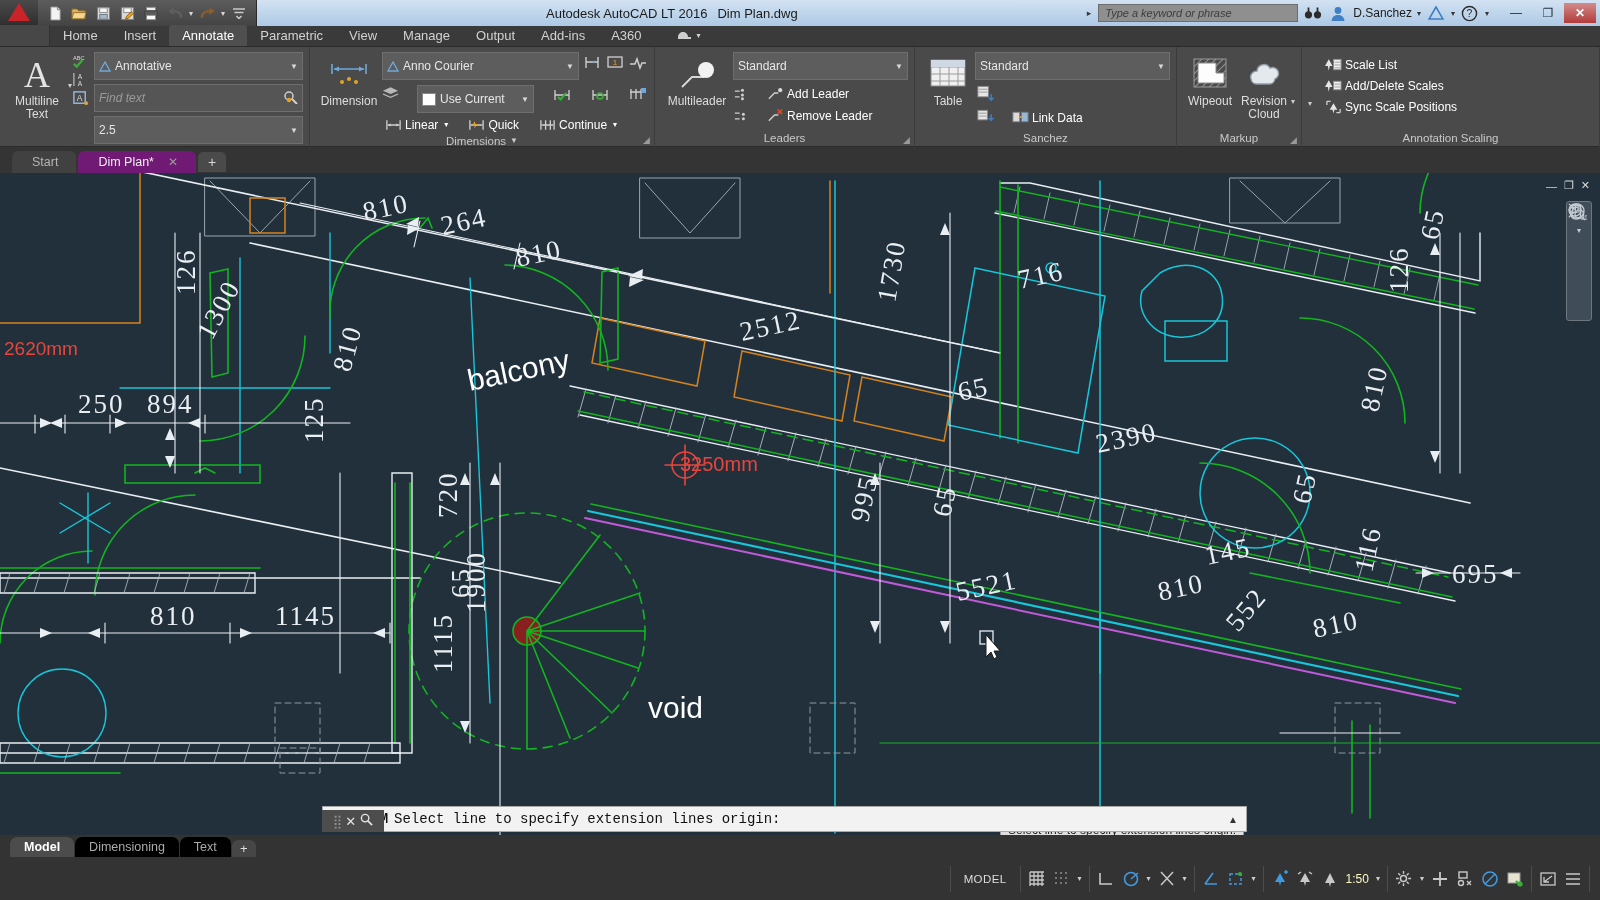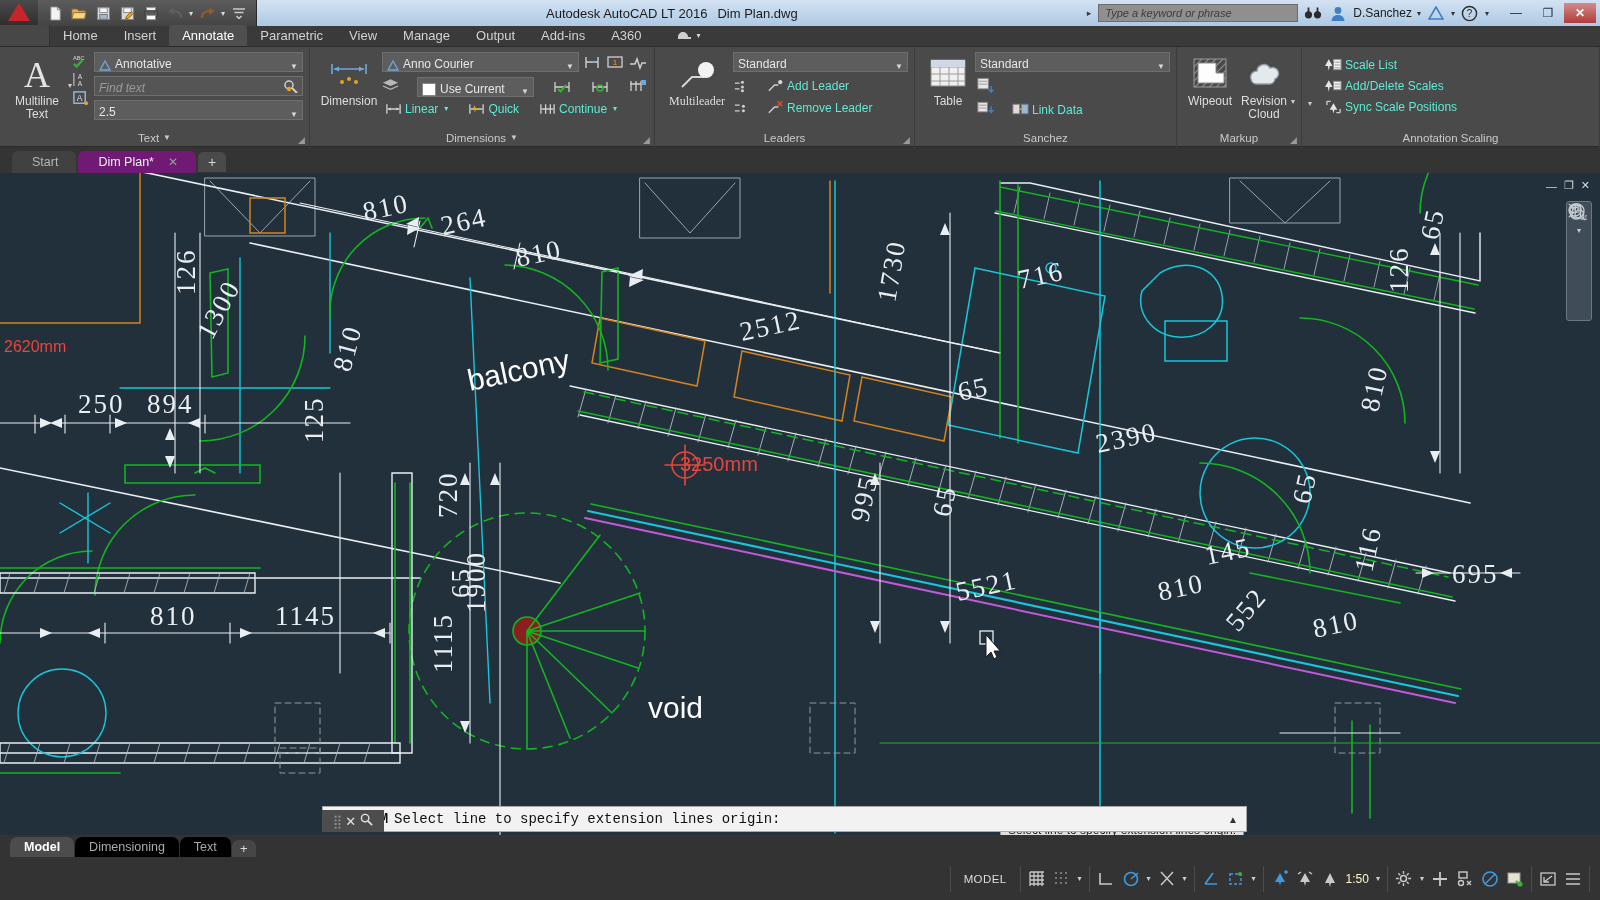--- a/index.html
+++ b/index.html
@@ -84,27 +84,27 @@
   .panel-title .corner{position:absolute;right:4px;bottom:2px;font-size:9px;color:#9a9a9a;}
 
   .bigbtn{
     display:flex;flex-direction:column;align-items:center;justify-content:flex-start;
     padding:2px 4px;min-width:54px;
   }
   .bigbtn .glyph{height:42px;display:flex;align-items:center;justify-content:center;}
   .bigbtn .lbl{font-size:12px;color:#ddd;text-align:center;line-height:13px;}
 
   .combo{
-    height:20px;background:#5d5d5d;border:1px solid #6e6e6e;display:flex;align-items:flex-end;
+    height:28px;background:#5d5d5d;border:1px solid #6e6e6e;display:flex;align-items:center;
     padding:0 4px;font-size:12px;color:#e6e6e6;gap:4px;margin-bottom:4px;
   }
   .combo .cdd{margin-left:auto;font-size:8px;color:#d8d8d8;}
   .combo.ph{color:#9a9a9a;font-style:italic;background:#555;}
   .smallrow{display:flex;align-items:flex-end;gap:14px;}
-  .sbtn{display:flex;align-items:center;gap:3px;font-size:12px;color:#5eead4;padding:1px 3px;}
+  .sbtn{display:flex;align-items:center;gap:3px;font-size:12px;color:#ffffff;padding:1px 3px;}
   .icobox{width:20px;height:20px;display:flex;align-items:center;justify-content:center;}
   .icobox.sm{width:17px;height:17px;}
   .leftcol{display:flex;flex-direction:column;gap:2px;align-items:center;padding-right:3px;}
 
   
   .filetabs{
     position:absolute;left:0;top:147px;width:1600px;height:26px;background:#343434;
     display:flex;align-items:flex-end;
   }
   .ftab{
@@ -127,21 +127,21 @@
 
   .navbar-vp{
     position:absolute;right:8px;top:28px;width:26px;height:120px;
     background:rgba(90,100,110,.55);border:1px solid #6c7780;border-radius:3px;
     display:flex;flex-direction:column;align-items:center;gap:6px;padding-top:6px;
   }
   .vp-ctrls{
     position:absolute;right:10px;top:6px;display:flex;gap:7px;align-items:center;
     color:#d8d8d8;font-size:11px;
   }
-  .red-note{position:absolute;color:#e8453c;font-size:16px;font-family:"Liberation Sans",sans-serif;}
+  .red-note{position:absolute;color:#e8453c;font-size:19px;font-family:"Liberation Sans",sans-serif;}
   .tooltip-cmd{
     position:absolute;left:1000px;top:647px;
     background:#dfdfdf;border:1px solid #9a9a9a;color:#1d1d1d;
     font-size:12px;padding:2px 7px;white-space:nowrap;
   }
 
   
   .cmdline{
     position:absolute;left:322px;top:806px;width:925px;height:26px;
     background:#f2f2f2;border:1px solid #a8a8a8;display:flex;align-items:center;
@@ -484,21 +484,21 @@
       </div>
       <div class="panel-title">
         <span>Dimensions</span>
         <span class="dd">▼</span>
         <span class="corner">◢</span>
       </div>
     </div>
 
     <div class="panel" style="width:260px;">
       <div class="panel-body">
-        <div class="bigbtn" style="min-width:72px;font-family:Liberation Serif, serif;">
+        <div class="bigbtn" style="min-width:72px;">
           <div class="glyph">
             <svg width="42" height="38" viewBox="0 0 42 38">
                 <path d="M6 32l10-10h12" stroke="#d8d8d8" stroke-width="1.8" fill="none"></path>
                 <circle cx="30" cy="15" r="8" fill="#f2f2f2"></circle>
               </svg>
           </div>
           <div class="lbl">Multileader</div>
         </div>
         <div style="flex:1;display:flex;flex-direction:column;padding-top:1px;">
           <div class="combo">

